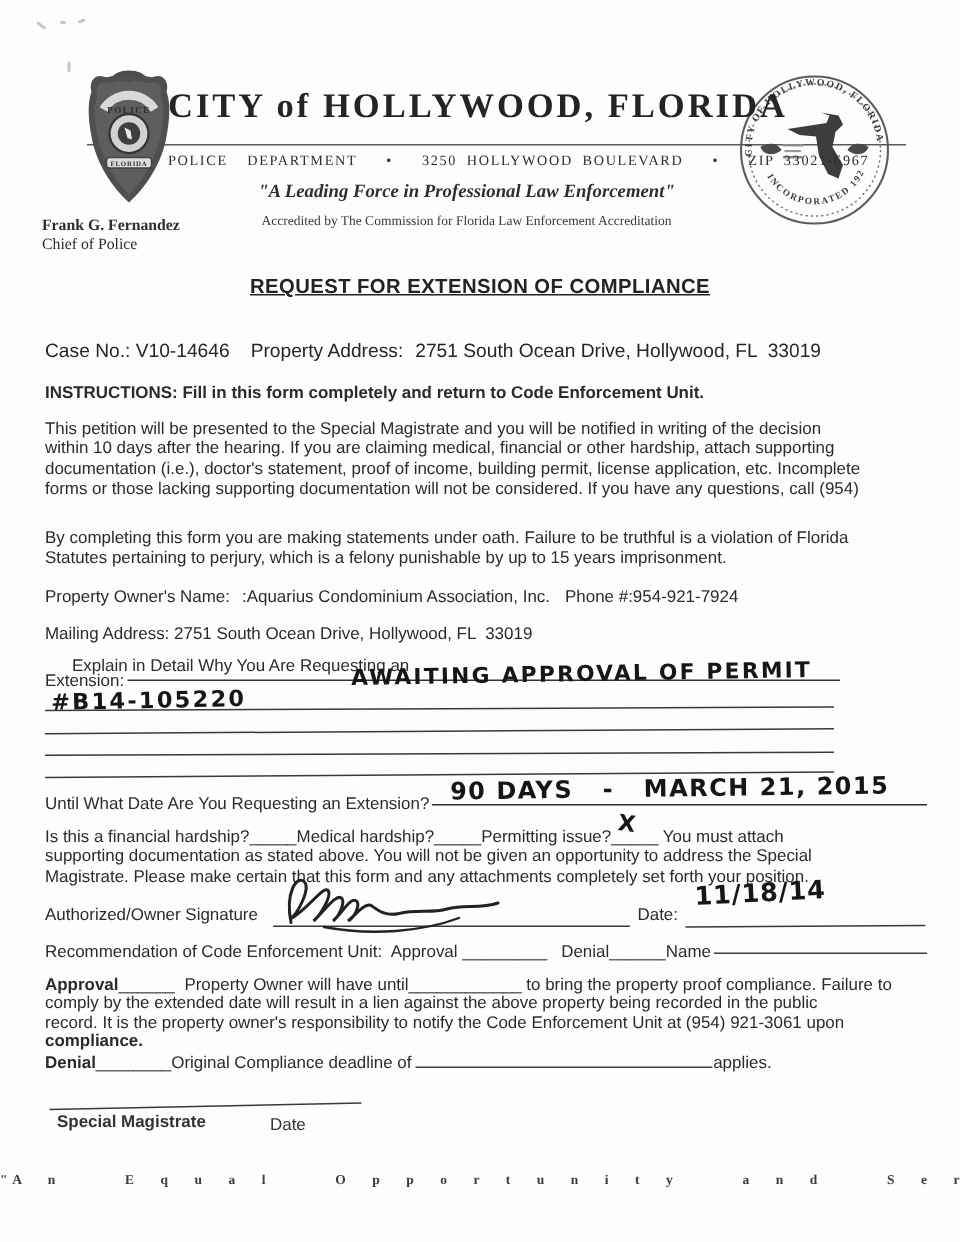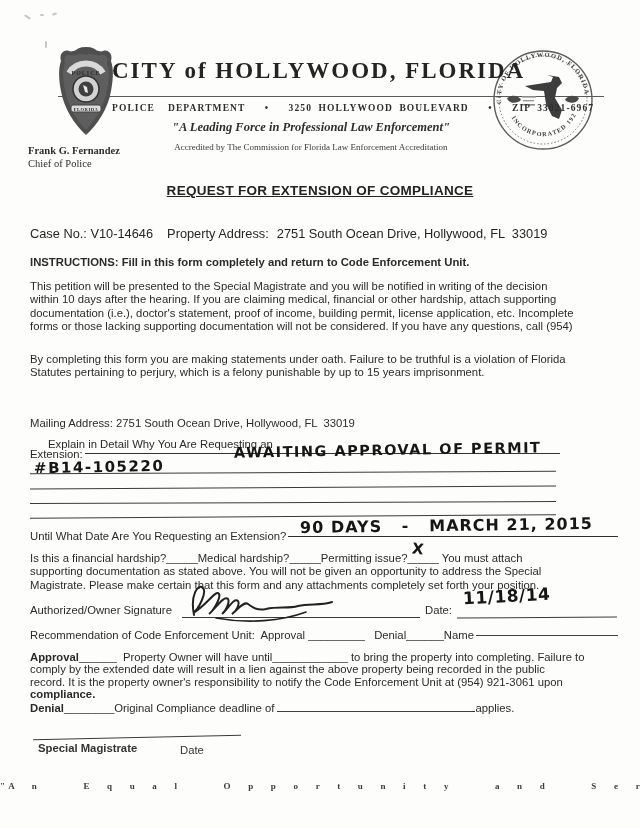--- a/index.html
+++ b/index.html
@@ -2,21 +2,21 @@
 <html><head>
 <meta charset="utf-8">
 <style>
   html,body{margin:0;padding:0;background:#ffffff;}
   .page{position:relative;width:640px;height:828px;background:#fdfdfc;overflow:hidden;
         font-family:"Liberation Sans",sans-serif;color:#2b2b2b;}
   .abs{position:absolute;}
   [data-bind]{white-space:pre;}
   .serif{font-family:"Liberation Serif",serif;}
   .city-title{font-size:23px;font-weight:bold;letter-spacing:2px;color:#242424;}
-  .dept-line{font-size:9.5px;font-weight:bold;letter-spacing:1.1px;word-spacing:3px;color:#2e2e2e;}
+  .dept-line{font-size:9.5px;font-weight:normal;letter-spacing:1.1px;word-spacing:3px;color:#2e2e2e;}
   .motto{font-size:12.5px;font-style:italic;font-weight:bold;color:#2e2e2e;}
   .accred{font-size:9px;color:#3a3a3a;}
   .chief{font-size:10.5px;color:#2e2e2e;line-height:12px;}
   .doc-title{font-size:13.5px;font-weight:bold;text-decoration:underline;letter-spacing:.3px;color:#232323;}
   .case-line{font-size:12.8px;color:#262626;}
   .body-text{font-size:11.3px;line-height:13.3px;color:#2b2b2b;}
   .bold{font-weight:bold;}
   .rule{height:0;border-bottom:1.7px solid #3a3a3a;}
   .fill-line{flex:1;border-bottom:1.4px solid #3f3f3f;margin:0 0 2px 2px;}
   .inline-line{display:inline-block;width:198px;border-bottom:1.4px solid #3f3f3f;height:12px;}
@@ -93,20 +93,23 @@
     <div data-bind="form.paragraph1_lines.1">within 10 days after the hearing. If you are claiming medical, financial or other hardship, attach supporting</div>
     <div data-bind="form.paragraph1_lines.2">documentation (i.e.), doctor's statement, proof of income, building permit, license application, etc. Incomplete</div>
     <div data-bind="form.paragraph1_lines.3">forms or those lacking supporting documentation will not be considered. If you have any questions, call (954)</div>
   </div>
 
   <div class="abs body-text" style="left:30px;top:353px;">
     <div data-bind="form.paragraph2_lines.0">By completing this form you are making statements under oath. Failure to be truthful is a violation of Florida</div>
     <div data-bind="form.paragraph2_lines.1">Statutes pertaining to perjury, which is a felony punishable by up to 15 years imprisonment.</div>
   </div>
 
+  <div class="abs body-text" style="left:30px;top:392px;">
+    <span data-bind="form.owner_name_label">Property Owner's Name:</span><span style="display:inline-block;width:8px;"></span><span data-bind="form.owner_name_value">:Aquarius Condominium Association, Inc.</span><span style="display:inline-block;width:10px;"></span><span data-bind="form.phone_label">Phone #:</span><span data-bind="form.phone_value">954-921-7924</span>
+  </div>
 
   <div class="abs body-text" style="left:30px;top:417px;">
     <span data-bind="form.mailing_label">Mailing Address:</span><span> </span><span data-bind="form.mailing_value">2751 South Ocean Drive, Hollywood, FL  33019</span>
   </div>
 
   <div class="abs body-text" style="left:48px;top:438px;" data-bind="form.explain_label_line1">Explain in Detail Why You Are Requesting an</div>
   <div class="abs row body-text" style="left:30px;top:448px;width:530px;height:13px;">
     <span data-bind="form.explain_label_line2">Extension:</span>
     <span class="fill-line" style="border-bottom-width:1.8px;border-color:#333;"></span>
   </div>
@@ -141,21 +144,21 @@
   </svg>
   <div class="abs hand" style="left:463px;top:586px;font-size:17px;letter-spacing:.5px;transform:rotate(-3deg);" data-bind="form.date_handwritten">11/18/14</div>
 
   <div class="abs row body-text" style="left:30px;top:629px;width:588px;height:14px;">
     <span data-bind="form.recommendation_line">Recommendation of Code Enforcement Unit:  Approval _________   Denial______Name</span>
     <span class="fill-line"></span>
   </div>
 
   <div class="abs body-text" style="left:30px;top:651px;width:596px;line-height:12.4px;">
     <div style="white-space:nowrap;">
-      <span class="bold" data-bind="form.approval.label">Approval</span><span data-bind="form.approval.line1_rest">______  Property Owner will have until____________ to bring the property into completing. Failure to</span>
+      <span class="bold" data-bind="form.approval.label">Approval</span><span data-bind="form.approval.line1_rest">______  Property Owner will have until____________ to bring the property proof compliance. Failure to</span>
     </div>
     <div data-bind="form.approval.line2">comply by the extended date will result in a lien against the above property being recorded in the public</div>
     <div data-bind="form.approval.line3">record. It is the property owner's responsibility to notify the Code Enforcement Unit at (954) 921-3061 upon</div>
     <div class="bold" data-bind="form.approval.line4">compliance.</div>
   </div>
 
   <div class="abs body-text" style="left:30px;top:699px;white-space:nowrap;">
     <span class="bold" data-bind="form.denial.label">Denial</span><span data-bind="form.denial.blank">________</span><span data-bind="form.denial.text">Original Compliance deadline of </span><span class="inline-line"></span><span data-bind="form.denial.applies">applies.</span>
   </div>
 

